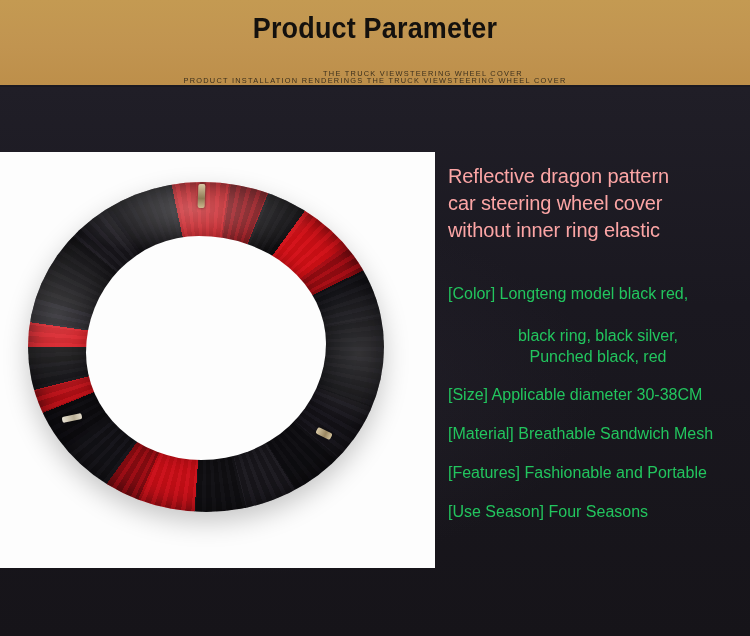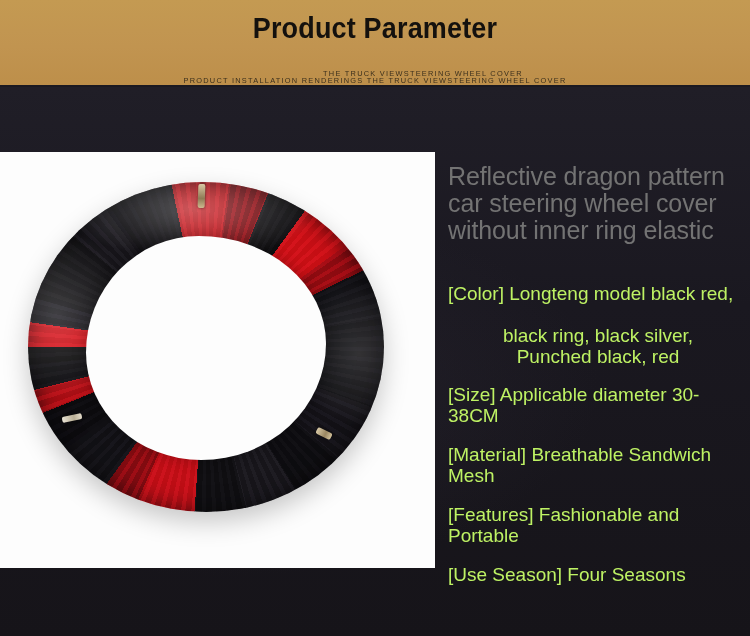--- a/index.html
+++ b/index.html
@@ -153,30 +153,30 @@
   .clip.right { left: 288px; top: 248px; width: 16px; height: 7px; transform: rotate(26deg);
                 background: linear-gradient(90deg,#d8c9a6,#9a8660 60%,#d3c29b); }
 
   
   .info-col {
     position: absolute;
     left: 448px; top: 163px;
     width: 300px;
   }
   .product-title {
-    color: #737373;
-    font-size: 25px;
+    color: #fca5a5;
+    font-size: 20px;
     line-height: 27px;
     letter-spacing: -0.1px;
     margin: 0 0 18px 0;
     white-space: pre-line;
   }
   .spec {
-    color: #bef264;
-    font-size: 19px;
+    color: #22c55e;
+    font-size: 16px;
     line-height: 21px;
     margin-bottom: 18px;
     white-space: pre-line;
   }
   .spec.color-spec {
     text-align: center;
     margin-bottom: 17px;
   }
   .spec.color-spec .first-line { display: block; text-align: left; }
 </style>

